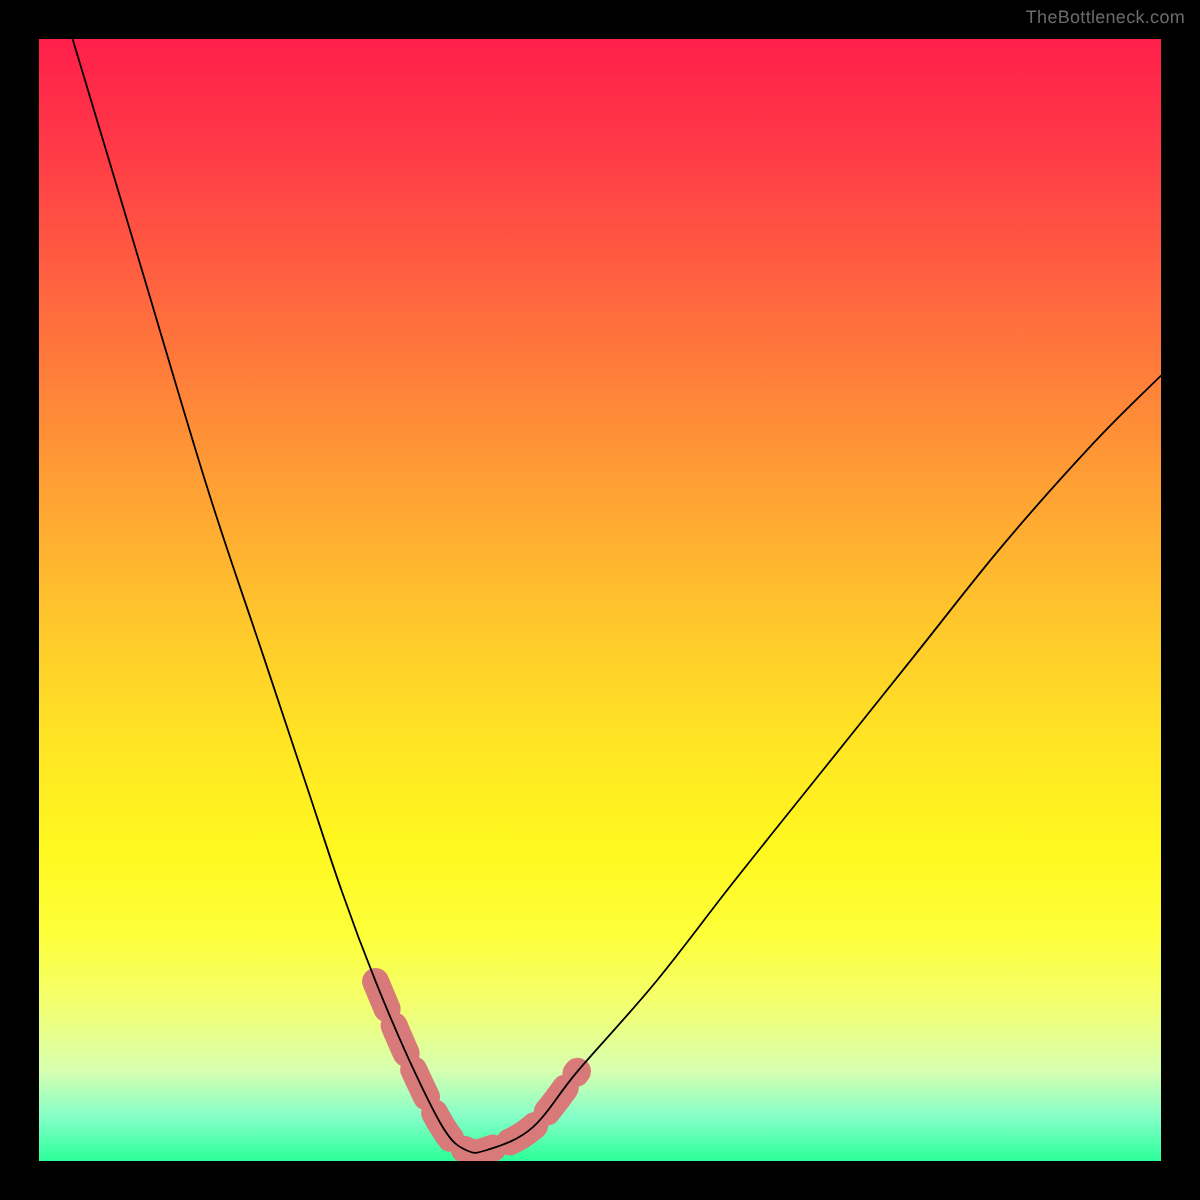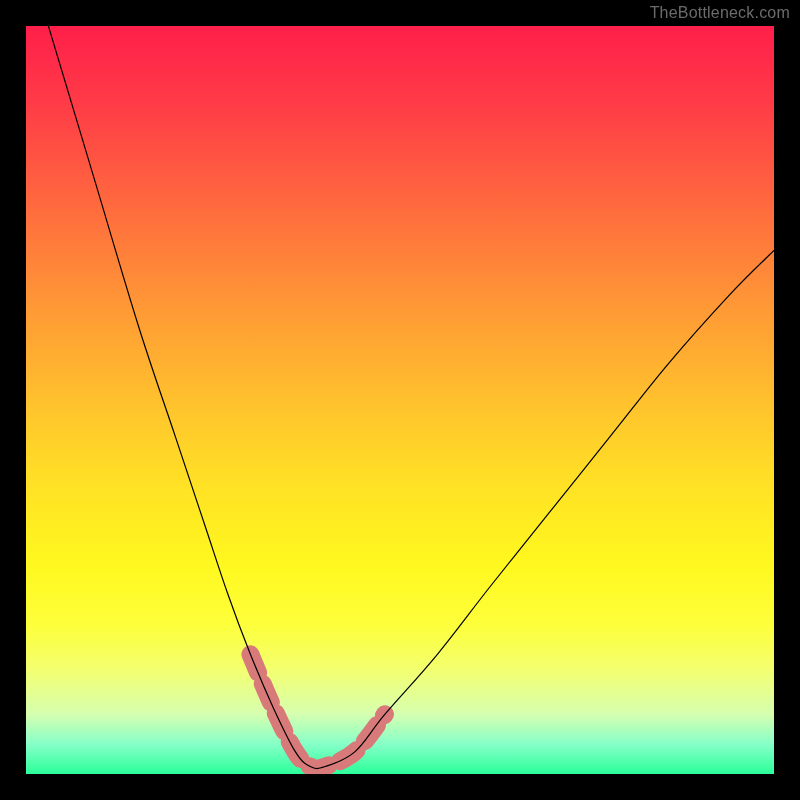--- a/index.html
+++ b/index.html
@@ -61,21 +61,21 @@
     stroke-width: 18;
     stroke-linecap: round;
     stroke-linejoin: round;
     stroke-dasharray: 20 12;
   }
   .watermark {
     position: absolute;
     top: 4px;
     right: 10px;
     color: #6b6b6b;
-    font-size: 16px;
+    font-size: 12px;
     font-weight: 500;
     letter-spacing: 0.2px;
     user-select: none;
   }
 </style>
 </head>
 <body>
 
 <div class="frame">
 

